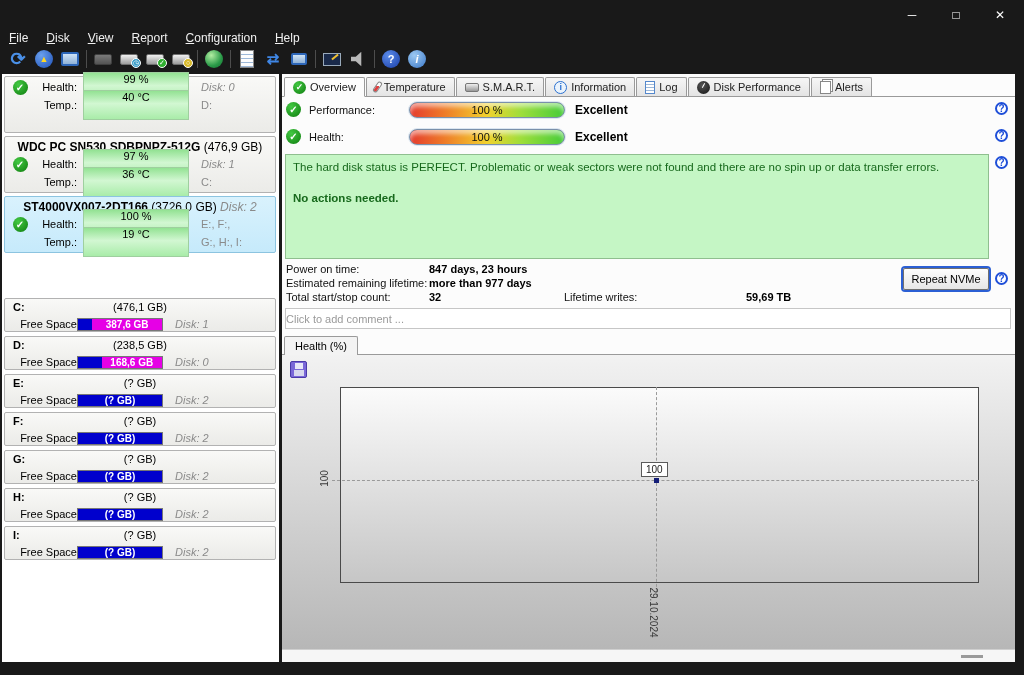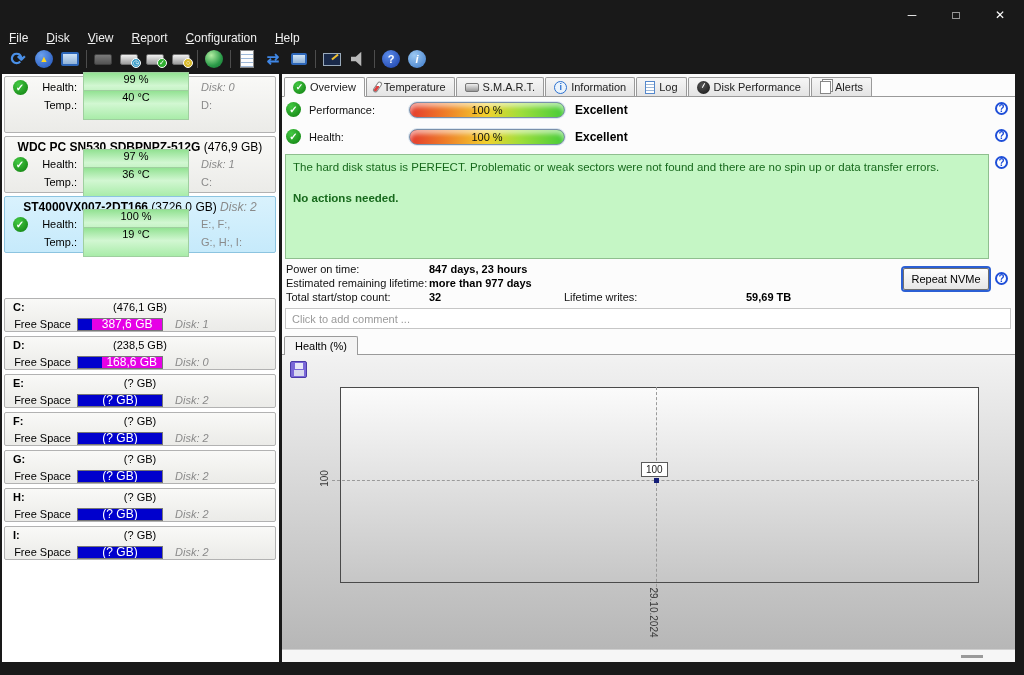--- a/index.html
+++ b/index.html
@@ -50,23 +50,23 @@
   .cright { padding-left:12px; color:#8a8a8a; }
   .it { font-style:italic; }
   .chk { width:15px; height:15px; border-radius:50%; background:radial-gradient(circle at 35% 30%,#43c943,#0e7c0e);
          color:#fff; font-size:10px; font-weight:bold; display:flex; align-items:center; justify-content:center; }
   .pcard { position:absolute; left:2px; width:272px; height:34px; background:linear-gradient(#f9f9f7,#ebebe8);
            border:1px solid #b2b2b2; border-radius:2px; }
   .prow1 { position:relative; height:15px; margin-top:2px; }
   .prow1 .pletter { position:absolute; left:8px; font-weight:bold; }
   .prow1 .psize { position:absolute; left:0; right:0; text-align:center; }
   .prow2 { display:flex; align-items:center; height:14px; margin-top:1px; }
-  .prow2 .flabel { width:72px; text-align:right; padding-right:6px; }
+  .prow2 .flabel { width:72px; text-align:right; }
   .freebar { width:86px; height:13px; display:flex; border:1px solid #777; overflow:hidden; }
-  .freebar span { display:flex; align-items:center; justify-content:center; color:#fff; font-weight:normal; font-size:12px; white-space:nowrap; overflow:visible; }
+  .freebar span { display:flex; align-items:center; justify-content:center; color:#fff; font-weight:bold; font-size:10px; white-space:nowrap; overflow:visible; }
   .pdisk { padding-left:12px; color:#8a8a8a; font-style:italic; }
 
   
   .rightpanel { position:absolute; left:282px; top:74px; width:733px; height:588px; background:#fcfcfc; }
   .tabbar { position:absolute; left:0; top:3px; width:100%; height:20px; border-bottom:1px solid #9a9a9a; display:flex; align-items:flex-end; padding-left:2px; }
   .tab { display:flex; align-items:center; gap:4px; height:19px; padding:0 8px; font-size:11px; background:linear-gradient(#f6f6f6,#e4e4e4);
          border:1px solid #9a9a9a; border-bottom:none; border-radius:2px 2px 0 0; margin-right:1px; color:#222; }
   .tab.active { background:#fcfcfc; height:20px; margin-bottom:-1px; border-bottom:1px solid #fcfcfc; font-weight:normal; }
   .tchk { width:13px; height:13px; border-radius:50%; background:radial-gradient(circle at 35% 30%,#43c943,#0e7c0e); color:#fff; font-size:9px; font-weight:bold; display:flex; align-items:center; justify-content:center; }
   .tthermo { width:5px; height:12px; border:1px solid #888; border-radius:3px; background:linear-gradient(#fff 40%,#e04040 40%); transform:rotate(35deg); }
@@ -94,21 +94,21 @@
   .stats .srw { display:flex; height:14px; align-items:center; }
   .stats .lb { width:143px; color:#111; }
   .stats .vl { font-weight:bold; width:135px; }
   .stats .lb2 { width:182px; color:#111; }
   .stats .vl2 { font-weight:bold; }
 
   .repeatbtn { position:absolute; left:621px; top:194px; width:86px; height:22px; background:linear-gradient(#fdfdfd,#e6e6e6);
                border:1px solid #707070; border-radius:2px; box-shadow:0 0 0 2px #2b5fd4; font-size:11px; color:#000;
                display:flex; align-items:center; justify-content:center; }
   .comment { position:absolute; left:3px; top:234px; width:726px; height:21px; border:1px solid #c6c6c6; background:#fff;
-             font-size:11px; color:#9a9a9a; padding:0 6px; font-family:"Liberation Sans", sans-serif; }
+             font-size:11px; color:#9a9a9a; padding:0 0; font-family:"Liberation Sans", sans-serif; }
   .comment::placeholder { color:#9a9a9a; }
 
   
   .charttab { position:absolute; left:2px; top:262px; height:19px; padding:0 10px; background:#f3f3f3; border:1px solid #9a9a9a; border-bottom:none;
               border-radius:2px 2px 0 0; font-size:11px; display:flex; align-items:center; z-index:2; }
   .chartpanel { position:absolute; left:0; top:280px; width:733px; height:308px; background:linear-gradient(#f2f2f2,#b4b4b4); border-top:1px solid #9a9a9a; }
   .saveicon { position:absolute; left:8px; top:6px; width:17px; height:17px; background:#7a68d8; border:1px solid #4a3aa8; border-radius:2px; }
   .saveicon::before { content:""; position:absolute; left:4px; top:1px; width:8px; height:6px; background:#e8e8f8; }
   .saveicon::after { content:""; position:absolute; left:3px; bottom:1px; width:10px; height:6px; background:#d8d8ee; }
   .plot { position:absolute; left:58px; top:32px; width:639px; height:196px; background:linear-gradient(#fbfbfb,#c6c6c6); border:1px solid #4a4a4a; }

